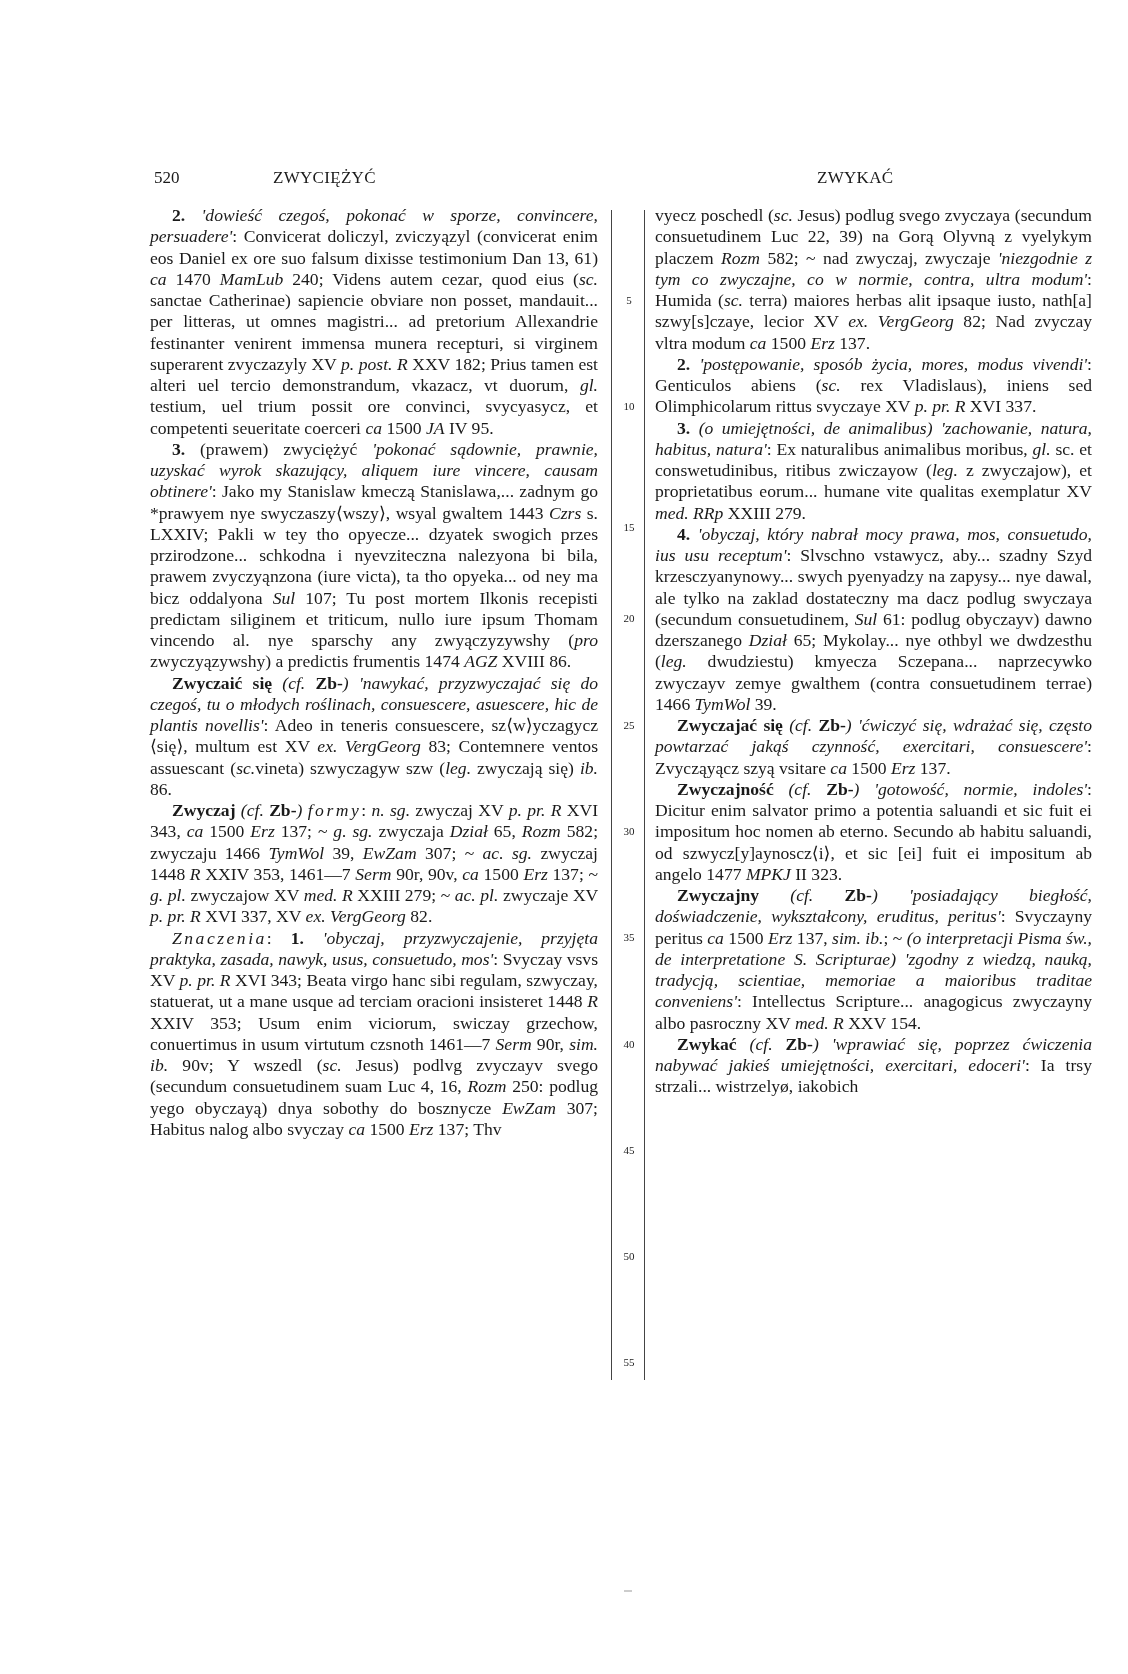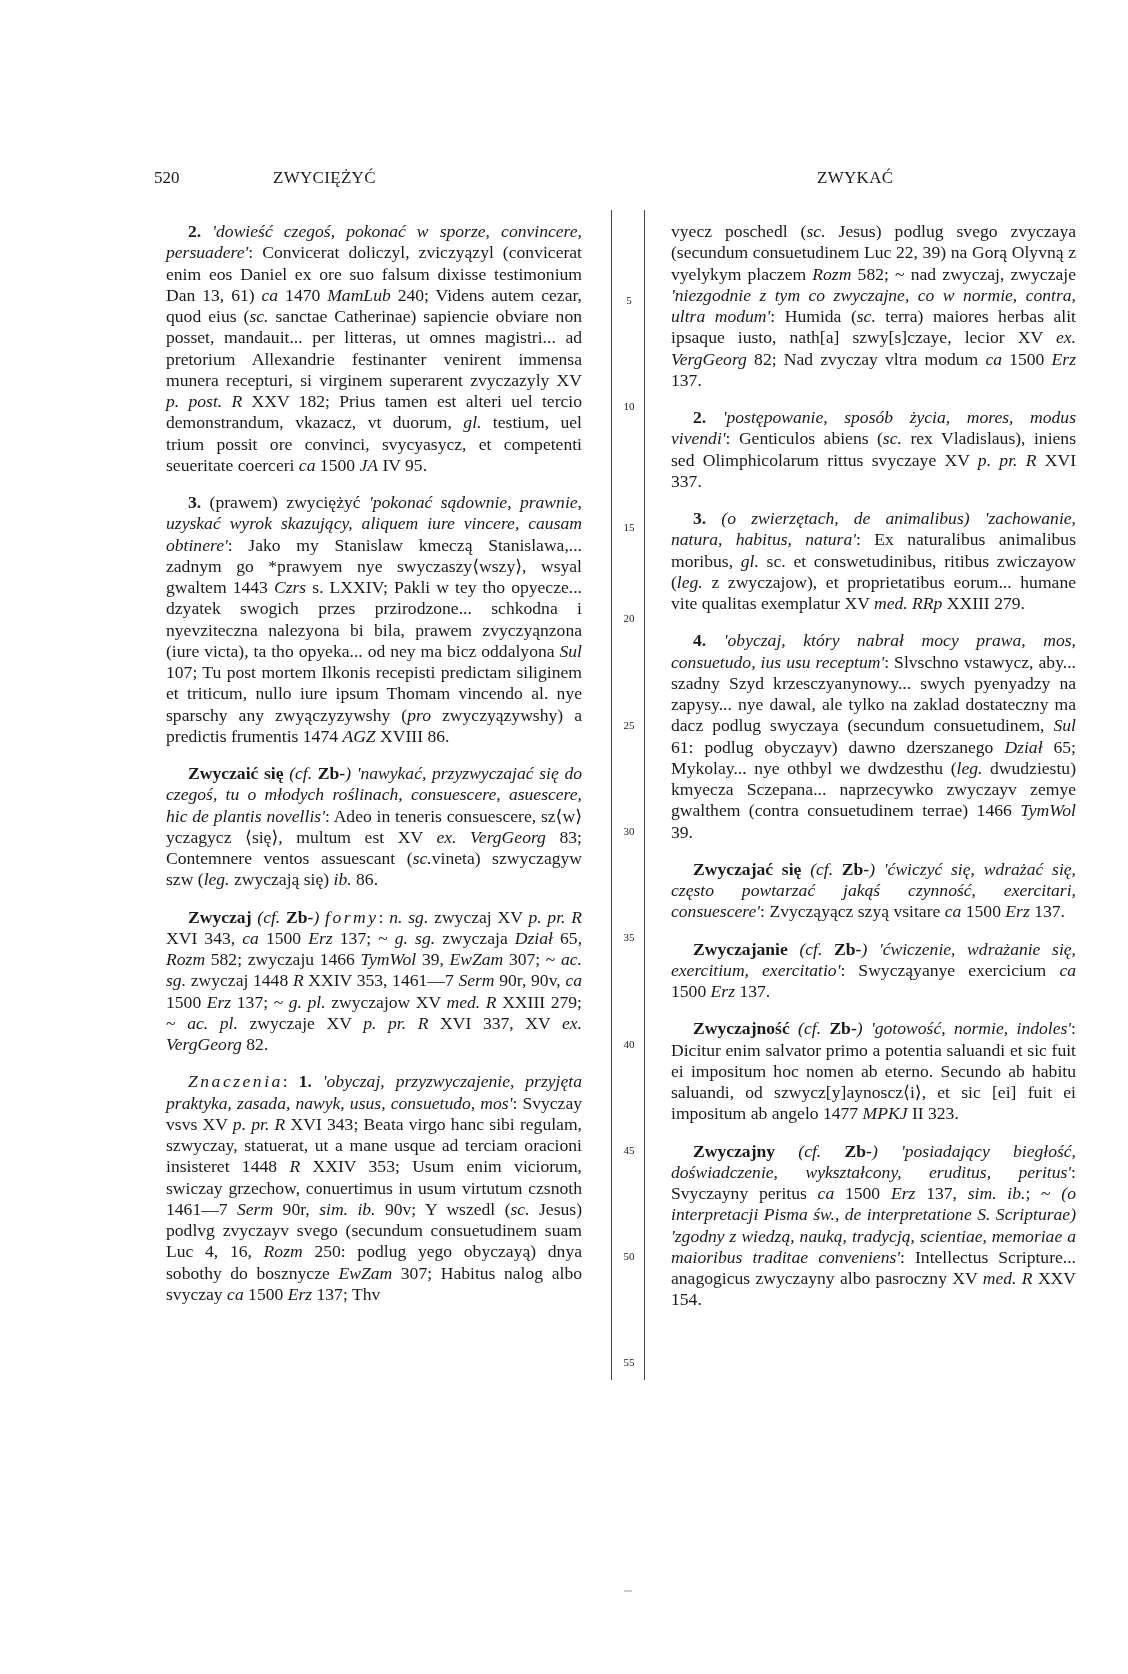--- a/index.html
+++ b/index.html
@@ -4,21 +4,21 @@
 <style>
   html, body { margin:0; padding:0; background:#ffffff; }
   body { width:1128px; height:1674px; position:relative; overflow:hidden;
          font-family:"Liberation Serif", serif; color:#1a1a1a; }
   .page-number { position:absolute; left:154px; top:168px; font-size:17px; }
   .running-left { position:absolute; left:273px; top:168px; font-size:17px; letter-spacing:0.3px; }
   .running-right { position:absolute; left:817px; top:168px; font-size:17px; letter-spacing:0.3px; }
   .col { position:absolute; top:205px; font-size:17.6px; line-height:21.25px; text-align:justify; hyphens:none; }
   .col-left { left:150px; width:448px; }
   .col-right { left:655px; width:437px; }
-  .col p { margin:16px; text-indent:22px; }
+  .col p { margin:0; text-indent:22px; }
   .col p.cont { text-indent:0; }
   .rule { position:absolute; width:1px; background:#444; }
   .rule-a { left:611px; top:210px; height:1170px; }
   .rule-b { left:644px; top:210px; height:1170px; }
   .linenos { position:absolute; left:618px; top:205px; width:22px; font-size:11px; }
   .lineno { position:absolute; left:0; width:22px; text-align:center; line-height:21.25px; color:#222; }
   b { font-weight:bold; }
   i { font-style:italic; }
   .sp { letter-spacing:2.5px; font-style:italic; }
   .smudge { position:absolute; left:624px; top:1590px; width:8px; height:2px; background:#ccc; }
@@ -57,28 +57,28 @@
   <p><b>Zwyczaj</b><i> (cf. </i><b>Zb-</b><i>) </i><span class="sp">formy</span><span>: </span><i>n. sg.</i><span> zwyczaj XV </span><i>p. pr. R</i><span> XVI 343, </span><i>ca</i><span> 1500 </span><i>Erz</i><span> 137; ~ </span><i>g. sg.</i><span> zwyczaja </span><i>Dział</i><span> 65, </span><i>Rozm</i><span> 582; zwyczaju 1466 </span><i>TymWol</i><span> 39, </span><i>EwZam</i><span> 307; ~ </span><i>ac. sg.</i><span> zwyczaj 1448 </span><i>R</i><span> XXIV 353, 1461—7 </span><i>Serm</i><span> 90r, 90v, </span><i>ca</i><span> 1500 </span><i>Erz</i><span> 137; ~ </span><i>g. pl.</i><span> zwyczajow XV </span><i>med. R</i><span> XXIII 279; ~ </span><i>ac. pl.</i><span> zwyczaje XV </span><i>p. pr. R</i><span> XVI 337, XV </span><i>ex. VergGeorg</i><span> 82.</span></p>
 
   <p><span class="sp">Znaczenia</span><span>: </span><b>1.</b><i> 'obyczaj, przyzwyczajenie, przyjęta praktyka, zasada, nawyk, usus, consuetudo, mos'</i><span>: Svyczay vsvs XV </span><i>p. pr. R</i><span> XVI 343; Beata virgo hanc sibi regulam, szwyczay, statuerat, ut a mane usque ad terciam oracioni insisteret 1448 </span><i>R</i><span> XXIV 353; Usum enim viciorum, swiczay grzechow, conuertimus in usum virtutum czsnoth 1461—7 </span><i>Serm</i><span> 90r, </span><i>sim. ib.</i><span> 90v; Y wszedl (</span><i>sc.</i><span> Jesus) podlvg zvyczayv svego (secundum consuetudinem suam Luc 4, 16, </span><i>Rozm</i><span> 250: podlug yego obyczayą) dnya sobothy do bosznycze </span><i>EwZam</i><span> 307; Habitus nalog albo svyczay </span><i>ca</i><span> 1500 </span><i>Erz</i><span> 137; Thv</span></p>
 </div>
 
 <div class="col col-right">
   <p class="cont"><span>vyecz poschedl (</span><i>sc.</i><span> Jesus) podlug svego zvyczaya (secundum consuetudinem Luc 22, 39) na Gorą Olyvną z vyelykym placzem </span><i>Rozm</i><span> 582; ~ nad zwyczaj, zwyczaje </span><i>'niezgodnie z tym co zwyczajne, co w normie, contra, ultra modum'</i><span>: Humida (</span><i>sc.</i><span> terra) maiores herbas alit ipsaque iusto, nath[a] szwy[s]czaye, lecior XV </span><i>ex. VergGeorg</i><span> 82; Nad zvyczay vltra modum </span><i>ca</i><span> 1500 </span><i>Erz</i><span> 137.</span></p>
 
   <p><b>2.</b><i> 'postępowanie, sposób życia, mores, modus vivendi'</i><span>: Genticulos abiens (</span><i>sc.</i><span> rex Vladislaus), iniens sed Olimphicolarum rittus svyczaye XV </span><i>p. pr. R</i><span> XVI 337.</span></p>
 
-  <p><b>3.</b><i> (o zwierzętach, de animalibus)</i><i> 'zachowanie, natura, habitus, natura'</i><span>: Ex naturalibus animalibus moribus, </span><i>gl.</i><span> sc. et conswetudinibus, ritibus zwiczayow (</span><i>leg.</i><span> z zwyczajow), et proprietatibus eorum... humane vite qualitas exemplatur XV </span><i>med. RRp</i><span> XXIII 279.</span></p>
+  <p><b>3.</b><i> (o umiejętności, de animalibus)</i><i> 'zachowanie, natura, habitus, natura'</i><span>: Ex naturalibus animalibus moribus, </span><i>gl.</i><span> sc. et conswetudinibus, ritibus zwiczayow (</span><i>leg.</i><span> z zwyczajow), et proprietatibus eorum... humane vite qualitas exemplatur XV </span><i>med. RRp</i><span> XXIII 279.</span></p>
 
   <p><b>4.</b><i> 'obyczaj, który nabrał mocy prawa, mos, consuetudo, ius usu receptum'</i><span>: Slvschno vstawycz, aby... szadny Szyd krzesczyanynowy... swych pyenyadzy na zapysy... nye dawal, ale tylko na zaklad dostateczny ma dacz podlug swyczaya (secundum consuetudinem, </span><i>Sul</i><span> 61: podlug obyczayv) dawno dzerszanego </span><i>Dział</i><span> 65; Mykolay... nye othbyl we dwdzesthu (</span><i>leg.</i><span> dwudziestu) kmyecza Sczepana... naprzecywko zwyczayv zemye gwalthem (contra consuetudinem terrae) 1466 </span><i>TymWol</i><span> 39.</span></p>
 
 
   <p><b>Zwyczajać się</b><i> (cf. </i><b>Zb-</b><i>) </i><i>'ćwiczyć się, wdrażać się, często powtarzać jakąś czynność, exercitari, consuescere'</i><span>: Zvycząyącz szyą vsitare </span><i>ca</i><span> 1500 </span><i>Erz</i><span> 137.</span></p>
 
-  <p><b>Zwyczajanie</b><i> (cf. </i><b>Zb-</b><i>) </i><i>'ćwiczenie, wdrażanie się, exercitium, exercitatio'</i><span>: Swycząyanye exercicium </span><i>ca</i><span> 1500 </span><i>Erz</i><span> 137.</span></p>
 
   <p><b>Zwyczajność</b><i> (cf. </i><b>Zb-</b><i>) </i><i>'gotowość, normie, indoles'</i><span>: Dicitur enim salvator primo a potentia saluandi et sic fuit ei impositum hoc nomen ab eterno. Secundo ab habitu saluandi, od szwycz[y]aynoscz⟨i⟩, et sic [ei] fuit ei impositum ab angelo 1477 </span><i>MPKJ</i><span> II 323.</span></p>
 
   <p><b>Zwyczajny</b><i> (cf. </i><b>Zb-</b><i>) </i><i>'posiadający biegłość, doświadczenie, wykształcony, eruditus, peritus'</i><span>: Svyczayny peritus </span><i>ca</i><span> 1500 </span><i>Erz</i><span> 137, </span><i>sim. ib.</i><span>; ~ </span><i>(o interpretacji Pisma św., de interpretatione S. Scripturae)</i><i> 'zgodny z wiedzą, nauką, tradycją, scientiae, memoriae a maioribus traditae conveniens'</i><span>: Intellectus Scripture... anagogicus zwyczayny albo pasroczny XV </span><i>med. R</i><span> XXV 154.</span></p>
 
+  <p><b>Zwykać</b><i> (cf. </i><b>Zb-</b><i>) </i><i>'wprawiać się, poprzez ćwiczenia nabywać jakieś umiejętności, exercitari, edoceri'</i><span>: Ia trsy strzali... wistrzelyø, iakobich</span></p>
 </div>
 
 <div class="smudge"></div>
 
 </body></html>

